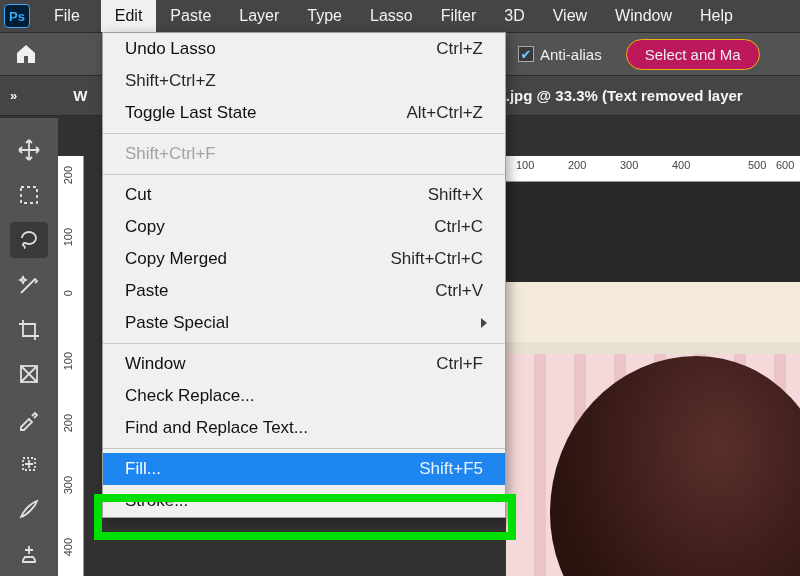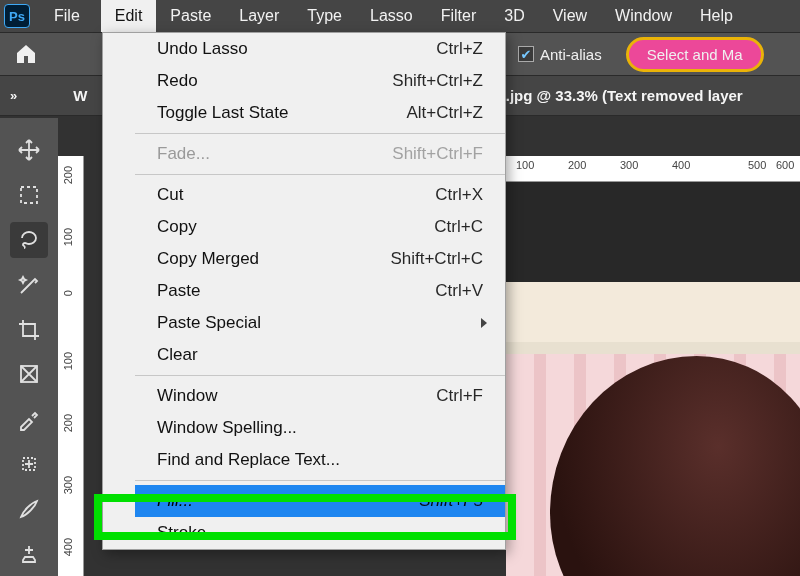--- a/index.html
+++ b/index.html
@@ -42,22 +42,22 @@
     width: 24px; height: 24px; fill: #f0f0f0;
   }
   .opt-spacer { flex: 0 0 480px; }
   .anti-alias { display: flex; align-items: center; gap: 6px; margin-right: 24px; }
   .anti-alias .cb {
     width: 16px; height: 16px; border: 1px solid #aaa; background: #3a3a3a;
     display: flex; align-items: center; justify-content: center;
     color: #77c8ff; font-size: 13px; line-height: 1;
   }
   .sel-btn {
-    border: 3px solid #eab308; border-radius: 18px;
-    padding: 6px 18px; background: #ec4899;
+    border: 1px solid #eab308; border-radius: 18px;
+    padding: 6px 18px; background: #be185d;
   }
   .doc-tabs {
     height: 40px; display: flex; align-items: center;
     padding-left: 10px; background: #454545;
     border-bottom: 1px solid #2a2a2a;
     font-size: 15px; font-weight: bold; color: #f5f5f5;
   }
   .chev { font-size: 13px; margin-right: 56px; }
   .toolbar {
     position: absolute; left: 0; top: 118px; bottom: 0;
@@ -107,31 +107,30 @@
   }
 
   
   .dropdown {
     position: absolute; left: 102px; top: 32px;
     width: 404px; background: #f0f0f0; color: #111;
     font-size: 17px;
     border: 1px solid #a0a0a0;
     box-shadow: 3px 4px 12px rgba(0,0,0,.35);
     z-index: 50;
-    padding-left: 32px;
   }
   .dropdown .mi {
     display: flex; align-items: center;
     height: 32px; padding: 0 22px;
     position: relative;
   }
   .dropdown .mi.disabled { color: #9a9a9a; }
   .dropdown .mi .lbl { flex: 1; }
   .dropdown .mi .sc { color: inherit; opacity: .9; }
-  .dropdown .mi.hl { background: #1e86f0; color: #000000; font-style: italic; }
+  .dropdown .mi.hl { background: #1e86f0; color: #ffffff; }
   .dropdown .sep { height: 1px; background: #c7c7c7; margin: 4px 0; }
   .dropdown .sub-ar {
     position: absolute; right: 18px;
     width: 0; height: 0;
     border-top: 5px solid transparent;
     border-bottom: 5px solid transparent;
     border-left: 6px solid #444;
   }
   .highlight-box {
     position: absolute;
@@ -257,63 +256,58 @@
   <div class="curtain"></div>
   <div class="hair"></div>
 </div>
 
 <div class="dropdown" id="dropdown">
     <div class="mi">
       <span class="lbl">Undo Lasso</span>
       <span class="sc">Ctrl+Z</span>
     </div>
     <div class="mi">
-      <span class="lbl">Redo</span>
       <span class="sc">Shift+Ctrl+Z</span>
     </div>
     <div class="mi">
       <span class="lbl">Toggle Last State</span>
       <span class="sc">Alt+Ctrl+Z</span>
     </div>
     <div class="sep"></div>
     <div class="mi disabled">
-      <span class="lbl">Fade...</span>
       <span class="sc">Shift+Ctrl+F</span>
     </div>
     <div class="sep"></div>
     <div class="mi">
       <span class="lbl">Cut</span>
-      <span class="sc">Ctrl+X</span>
+      <span class="sc">Shift+X</span>
     </div>
     <div class="mi">
       <span class="lbl">Copy</span>
       <span class="sc">Ctrl+C</span>
     </div>
     <div class="mi">
       <span class="lbl">Copy Merged</span>
       <span class="sc">Shift+Ctrl+C</span>
     </div>
     <div class="mi">
       <span class="lbl">Paste</span>
       <span class="sc">Ctrl+V</span>
     </div>
     <div class="mi">
       <span class="lbl">Paste Special</span>
       <span class="sub-ar"></span>
     </div>
-    <div class="mi">
-      <span class="lbl">Clear</span>
-    </div>
     <div class="sep"></div>
     <div class="mi">
       <span class="lbl">Window</span>
       <span class="sc">Ctrl+F</span>
     </div>
     <div class="mi">
-      <span class="lbl">Window Spelling...</span>
+      <span class="lbl">Check Replace...</span>
     </div>
     <div class="mi">
       <span class="lbl">Find and Replace Text...</span>
     </div>
     <div class="sep"></div>
     <div class="mi hl">
       <span class="lbl">Fill...</span>
       <span class="sc">Shift+F5</span>
     </div>
     <div class="mi">

